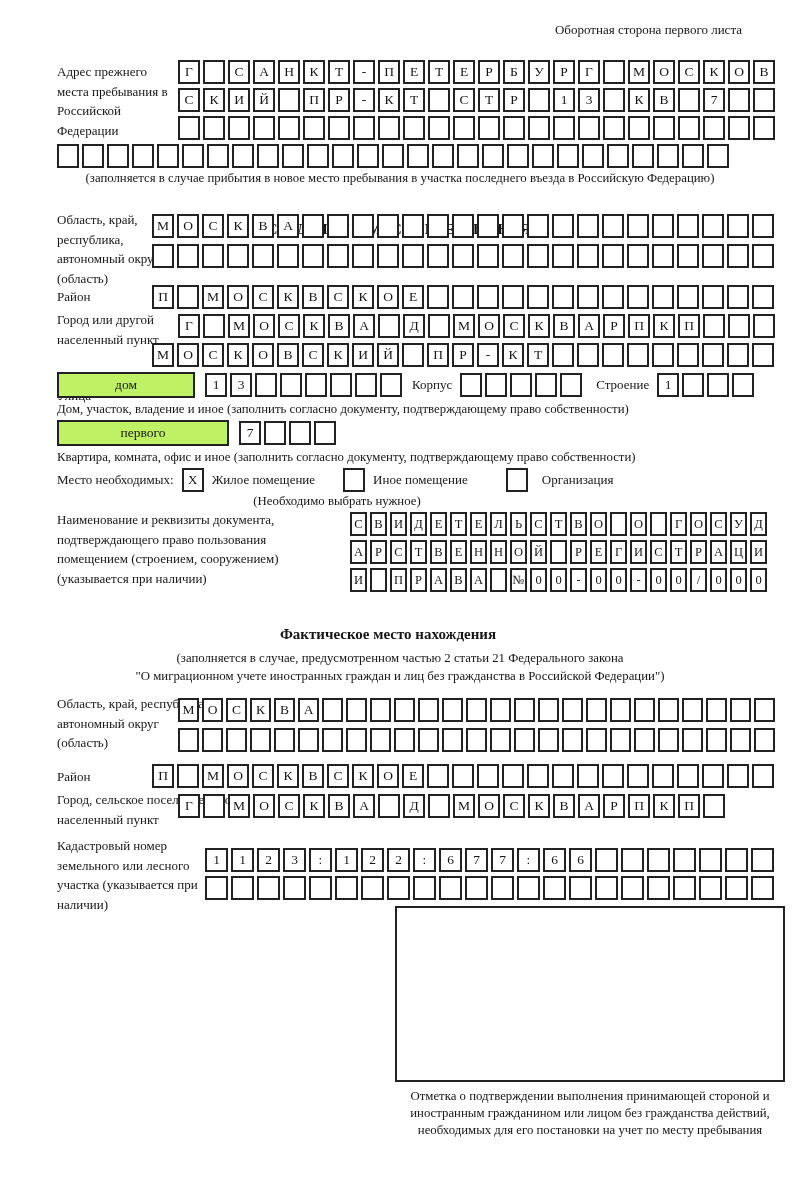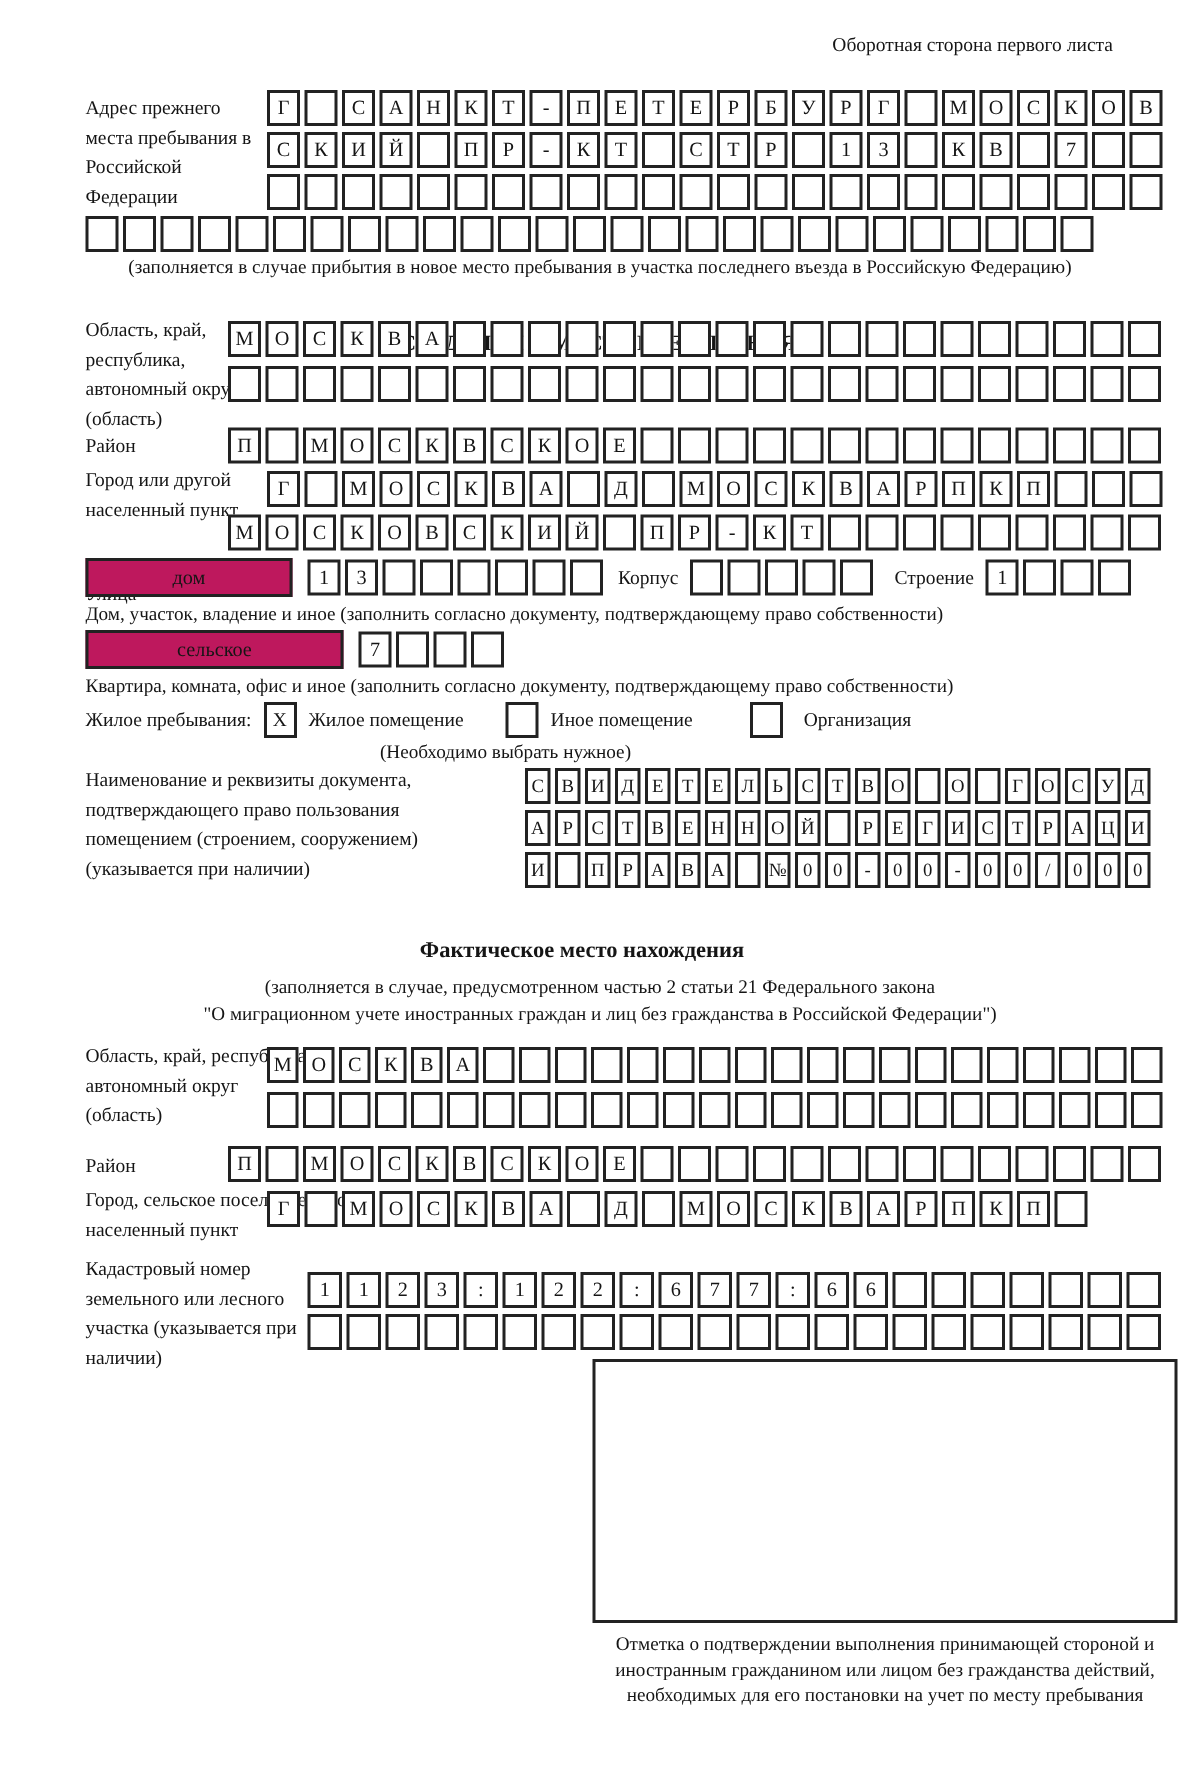--- a/index.html
+++ b/index.html
@@ -18,21 +18,21 @@
     flex:0 0 auto; width:22px; height:24px; border:2px solid #222;
     display:flex; align-items:center; justify-content:center;
     font-size:13.5px; background:#fff; box-sizing:border-box;
   }
   .cell.sm  { width:17px; font-size:12.5px; }
   .cell.s24 { width:21px; }
   .cell.cad { width:23px; }
   .box-label {
     border:2px solid #222; height:26px; box-sizing:border-box;
     display:flex; align-items:center; justify-content:center; font-size:13.5px;
-    background:#be185d;
+    background:#bef264;
   }
   .checkbox {
     width:22px; height:24px; border:2px solid #222; box-sizing:border-box;
     display:inline-flex; align-items:center; justify-content:center; font-size:13px;
     background:#fff; flex:0 0 auto;
   }
   .inline-row { display:flex; align-items:center; }
   .stamp-box { border:2px solid #222; box-sizing:border-box; background:#fff; }
 </style>
 </head>
@@ -320,32 +320,32 @@
     <div class="row">
         <span class="cell">1</span>
         <span class="cell"></span>
         <span class="cell"></span>
         <span class="cell"></span>
       </div>
   </div>
   <div class="abs cap" style="left:57px; top:402px;">Дом, участок, владение и иное (заполнить согласно документу, подтверждающему право собственности)</div>
 
   <div class="abs inline-row" style="left:57px; top:420px;">
-    <div class="box-label" style="width:172px; margin-right:10px;">сельское</div>
+    <div class="box-label" style="width:172px; margin-right:10px;">первого</div>
     <div class="row">
         <span class="cell">7</span>
         <span class="cell"></span>
         <span class="cell"></span>
         <span class="cell"></span>
       </div>
   </div>
   <div class="abs cap" style="left:57px; top:450px;">Квартира, комната, офис и иное (заполнить согласно документу, подтверждающему право собственности)</div>
 
   <div class="abs inline-row" style="left:57px; top:468px;">
-    <div class="lbl" style="margin-right:8px;">Жилое пребывания:</div>
+    <div class="lbl" style="margin-right:8px;">Место необходимых:</div>
     <span class="checkbox">X</span>
     <div class="lbl" style="margin:0 0 0 8px;">Жилое помещение</div>
     <span class="checkbox" style="margin-left:28px;"></span>
     <div class="lbl" style="margin:0 0 0 8px;">Иное помещение</div>
     <span class="checkbox" style="margin-left:38px;"></span>
     <div class="lbl" style="margin:0 0 0 14px;">Организация</div>
   </div>
   <div class="abs cap center" style="left:57px; top:494px; width:560px;">(Необходимо выбрать нужное)</div>
 
   <div class="abs lbl" style="left:57px; top:510px; width:236px;">Наименование и реквизиты документа, подтверждающего право пользования помещением (строением, сооружением) (указывается при наличии)</div>

